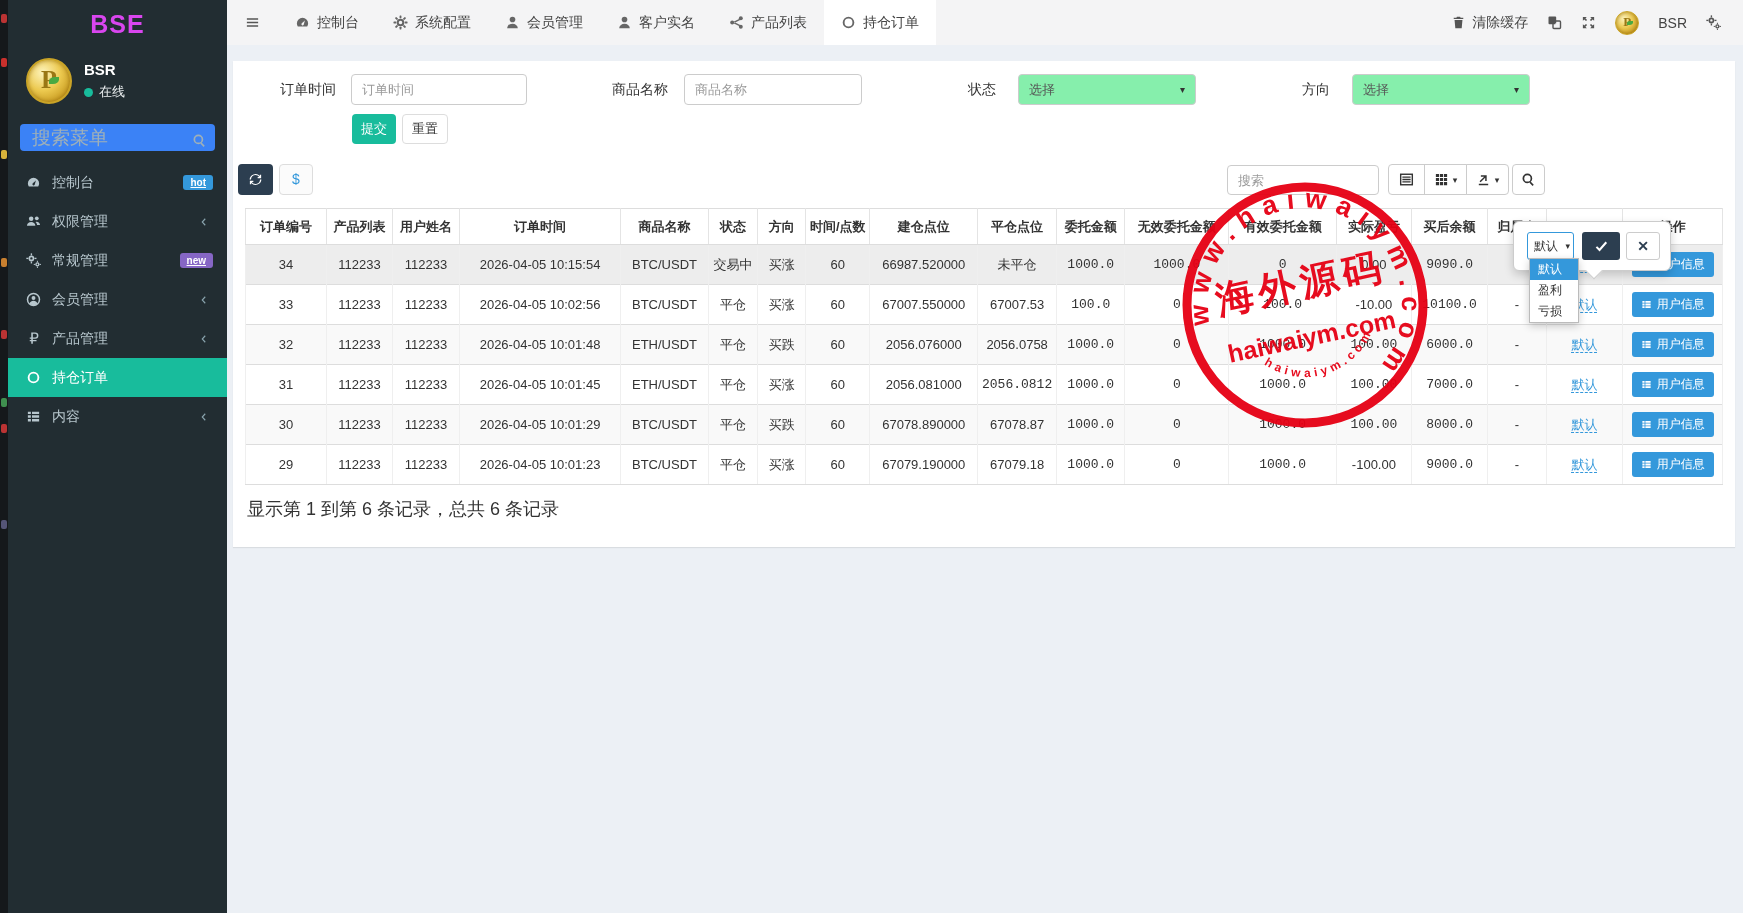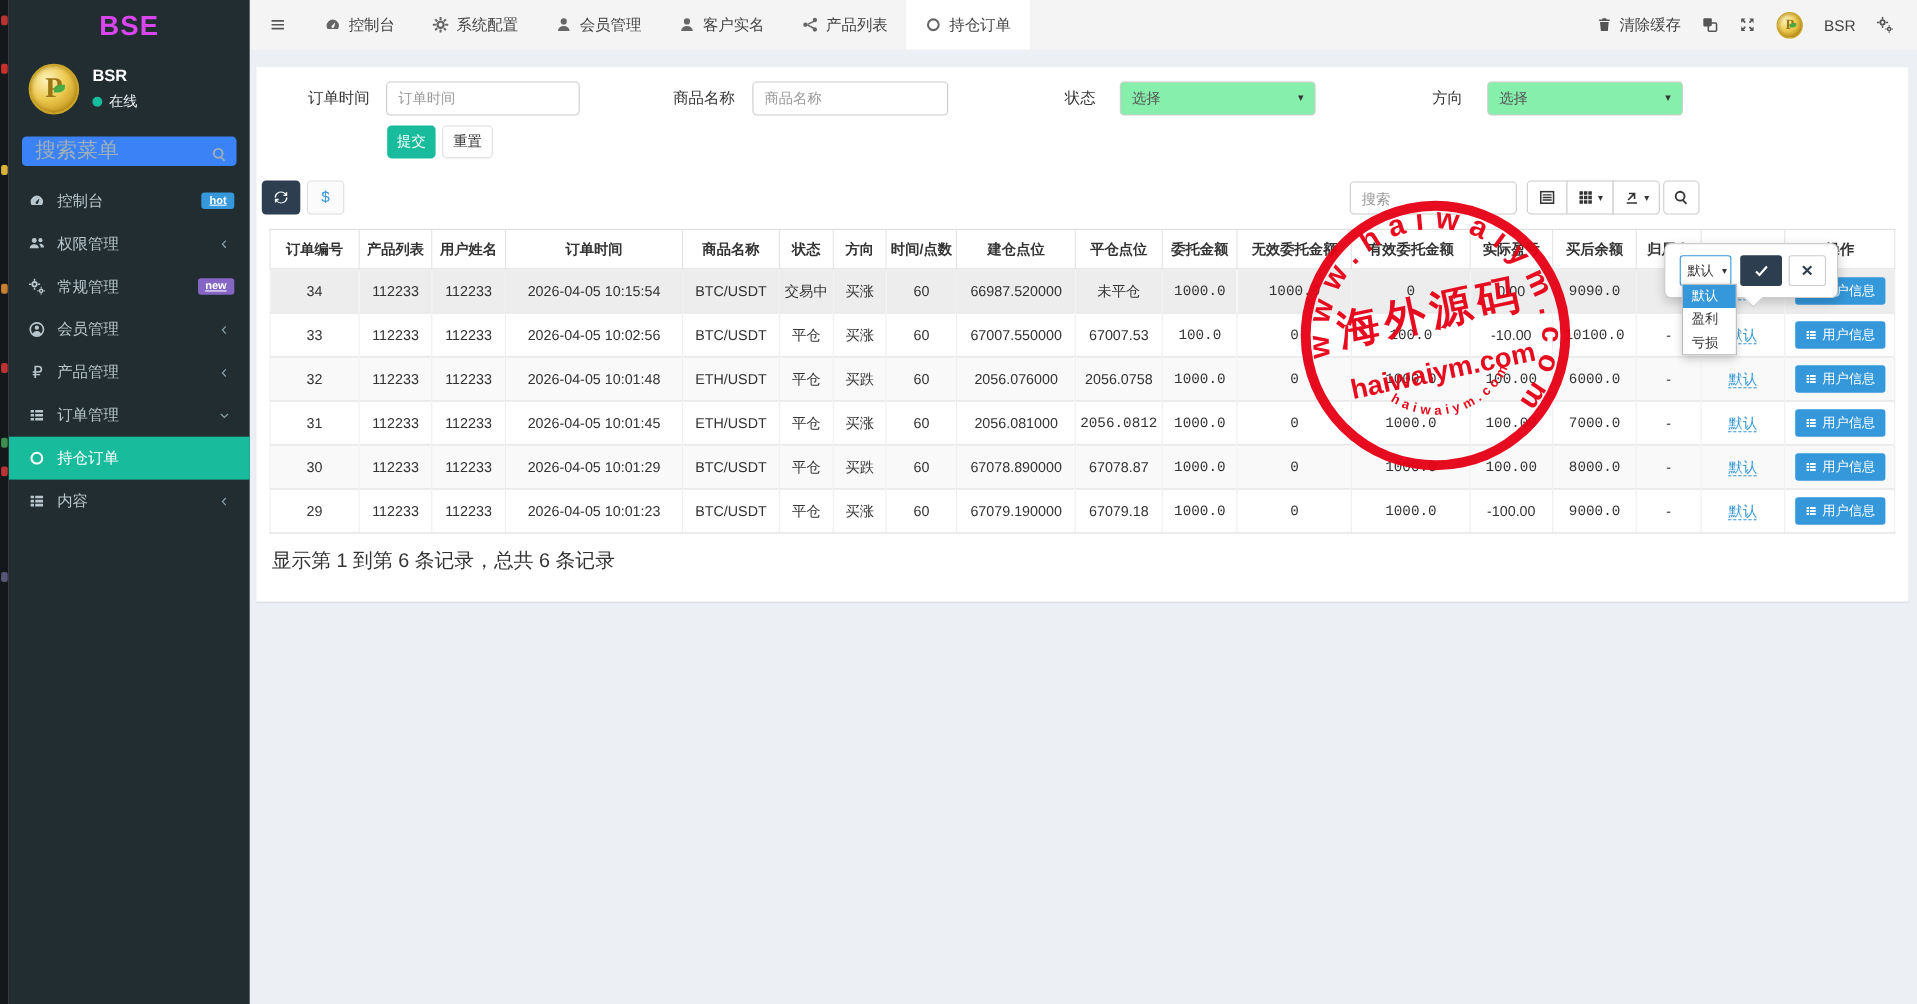--- a/index.html
+++ b/index.html
@@ -224,33 +224,20 @@
       <a class="menu-item">
         <span class="ic">
           <svg viewBox="0 0 16 16" fill="currentColor">
             <path d="M5.6 1.5h4.2a3.4 3.4 0 0 1 0 6.8H7.3v1.2h3.9v1.4H7.3v2.6H5.6v-2.6H4v-1.4h1.6V8.3H4V6.9h1.6zm1.7 1.5v3.9h2.4a1.95 1.95 0 0 0 0-3.9z"></path>
           </svg>
         </span>
         <span class="mi-label">产品管理</span>
         <span class="ic chev">
           <svg viewBox="0 0 16 16" fill="currentColor">
             <path d="M10 2.8L5.2 8l4.8 5.2" fill="none" stroke="currentColor" stroke-width="1.8"></path>
-          </svg>
-        </span>
-      </a>
-      <a class="menu-item">
-        <span class="ic">
-          <svg viewBox="0 0 16 16" fill="currentColor">
-            <path d="M2 2.8h3.2v2.6H2zM6.4 2.8H14v2.6H6.4zM2 6.7h3.2v2.6H2zM6.4 6.7H14v2.6H6.4zM2 10.6h3.2v2.6H2zM6.4 10.6H14v2.6H6.4z"></path>
-          </svg>
-        </span>
-        <span class="mi-label">订单管理</span>
-        <span class="ic chev">
-          <svg viewBox="0 0 16 16" fill="currentColor">
-            <path d="M2.8 5.4L8 10.4l5.2-5" fill="none" stroke="currentColor" stroke-width="1.8"></path>
           </svg>
         </span>
       </a>
       <a class="menu-item active">
         <span class="ic">
           <svg viewBox="0 0 16 16" fill="currentColor">
             <circle cx="8" cy="8" r="5.2" fill="none" stroke="currentColor" stroke-width="2"></circle>
           </svg>
         </span>
         <span class="mi-label">持仓订单</span>

